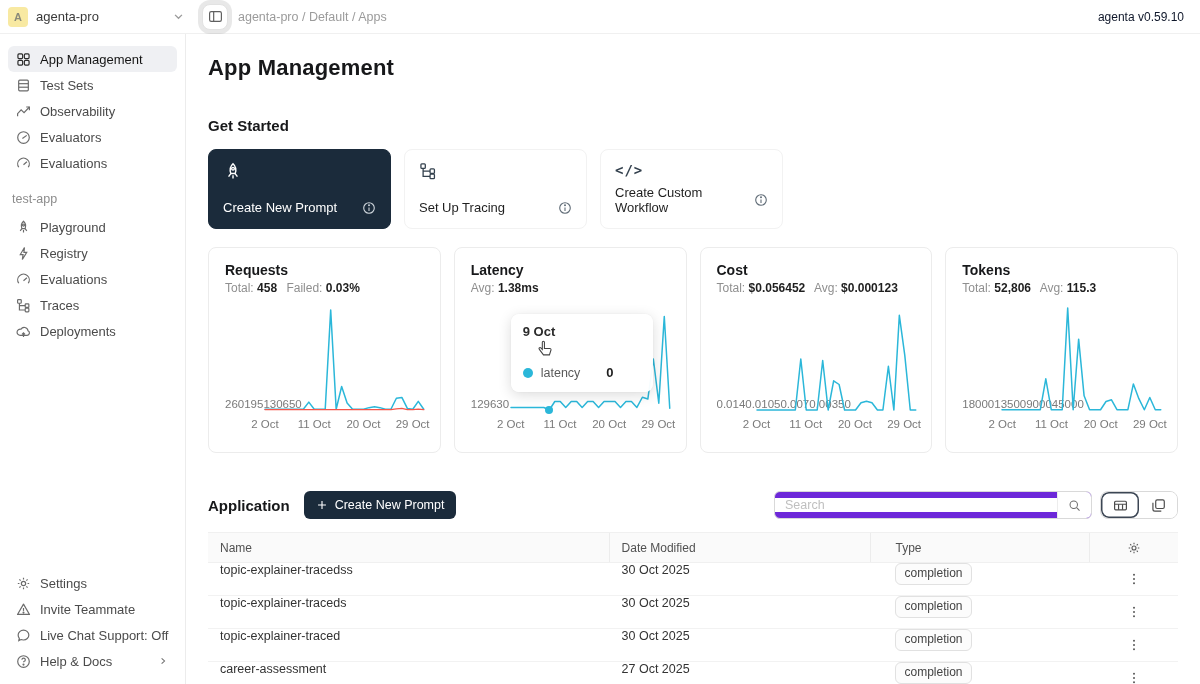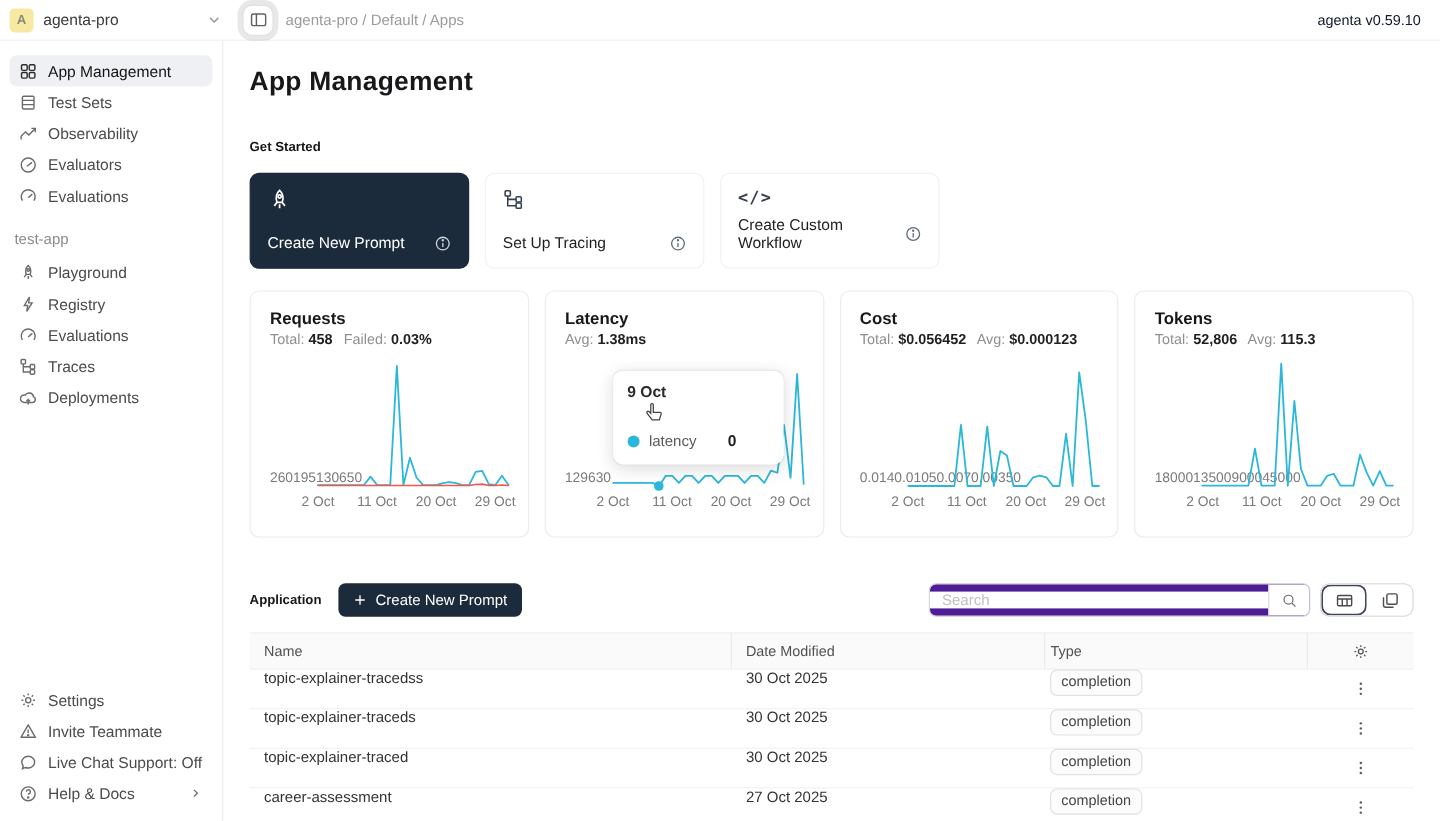--- a/index.html
+++ b/index.html
@@ -28,21 +28,21 @@
   .side-item.active { background:#eff0f3; color:#141414; font-weight:500; }
   .side-item.active .icn { color:#2b2b2b; }
   .side-section { margin:16px 0 8px; padding-left:4px; color:#8c8c8c; font-size:12.5px; }
   .side-spacer { flex:1; }
   .icn { width:15px; height:15px; flex:none; display:block; }
   .chev-right { margin-left:auto; color:#8c8c8c; }
 
   .main { flex:1; min-width:0; padding:0 22px; overflow:hidden; }
 
   .page-title { font-size:22px; font-weight:600; color:#17181a; margin-top:21px; letter-spacing:.2px; }
-  .section-h { font-size:11px; font-weight:600; color:#17181a; }
+  .section-h { font-size:15px; font-weight:600; color:#17181a; }
   .gs-head { margin-top:36px; }
 
   
   .gs-cards { display:flex; gap:13px; margin-top:15px; }
   .gs-card { width:183px; height:80px; border-radius:8px; padding:12px 14px 13px; display:flex; flex-direction:column; justify-content:space-between; cursor:pointer; background:#fff; border:1px solid #f2f2f2; }
   .gs-card.dark { background:#1b2b3b; border-color:#1b2b3b; color:#fff; }
   .gs-card .gs-bottom { display:flex; align-items:center; }
   .gs-label { font-size:13px; font-weight:500; color:#1f1f1f; }
   .gs-card.dark .gs-label { color:#fff; }
   .gs-info { margin-left:auto; color:#5f6b76; }
@@ -72,35 +72,35 @@
   .tt-row { display:flex; align-items:center; margin-top:26px; font-size:12.5px; color:#595959; }
   .tt-dot { width:10px; height:10px; border-radius:50%; background:#2bb7d9; margin-right:8px; flex:none; }
   .tt-val { margin-left:26px; color:#1f1f1f; font-weight:600; font-size:13px; }
   .cursor-icon { position:absolute; left:82px; top:92px; z-index:3; }
 
   
   .app-section { margin-top:38px; }
   .app-head { display:flex; align-items:center; }
   .btn-dark { margin-left:14px; height:28px; border:none; background:#1b2b3b; color:#fff; border-radius:6px; padding:0 12px; font-size:12.5px; display:flex; align-items:center; gap:7px; cursor:pointer; font-family:inherit; }
   .head-spacer { flex:1; }
-  .search-box { width:318px; height:28px; border:1px solid #d9d9d9; border-radius:6px; display:flex; align-items:center; overflow:hidden; background:#4c1d95; }
+  .search-box { width:318px; height:28px; border:1px solid #d9d9d9; border-radius:6px; display:flex; align-items:center; overflow:hidden; background:#6d28d9; }
   .search-box input { flex:1; border:none; outline:none; padding:0 10px; font-size:12.5px; font-family:inherit; color:#333; min-width:0; }
   .search-box input::placeholder { color:#bfbfbf; }
   .search-btn { width:34px; align-self:stretch; flex:none; display:flex; align-items:center; justify-content:center; color:#6b6b6b; border-left:1px solid #ededed; background:#fff; cursor:pointer; }
   .view-toggle { margin-left:8px; height:28px; border:1px solid #d9d9d9; border-radius:8px; display:flex; overflow:hidden; }
   .vt-btn { width:38px; display:flex; align-items:center; justify-content:center; color:#4b4b4b; background:#fff; cursor:pointer; }
   .vt-btn.active { box-shadow:inset 0 0 0 1.5px #3c4654; border-radius:8px; }
 
   
   .table { margin-top:13px; }
   .t-head { display:flex; height:31px; align-items:center; background:#fafafa; border-top:1px solid #f0f0f0; border-bottom:1px solid #f0f0f0; font-size:12px; color:#515151; font-weight:500; }
   .t-row { display:flex; height:33px; border-bottom:1px solid #f2f2f2; font-size:12.5px; color:#333; cursor:pointer; }
   .c-name { width:41.4%; padding-left:12px; } 
   .c-date { width:27%; padding-left:12px; }
-  .c-type { width:22.5%; padding-left:4px; }
+  .c-type { width:22.5%; padding-left:24px; }
   .c-act  { width:9.1%; display:flex; align-items:center; justify-content:center; }
   .t-head .c-name, .t-head .c-date, .t-head .c-type { align-self:stretch; display:flex; align-items:center; }
   .t-head .c-name, .t-head .c-date, .t-head .c-type { border-right:1px solid #ececec; }
   .tag { display:inline-block; border:1px solid #e1e1e1; background:#fcfcfc; color:#444; border-radius:6px; padding:2px 8px; font-size:12px; line-height:1.3; }
   .dots-btn { background:none; border:none; color:#595959; cursor:pointer; padding:4px; display:flex; }
   .gear-btn { background:none; border:none; color:#595959; cursor:pointer; display:flex; margin:0 auto; }
 </style>
 </head>
 <body>
 

